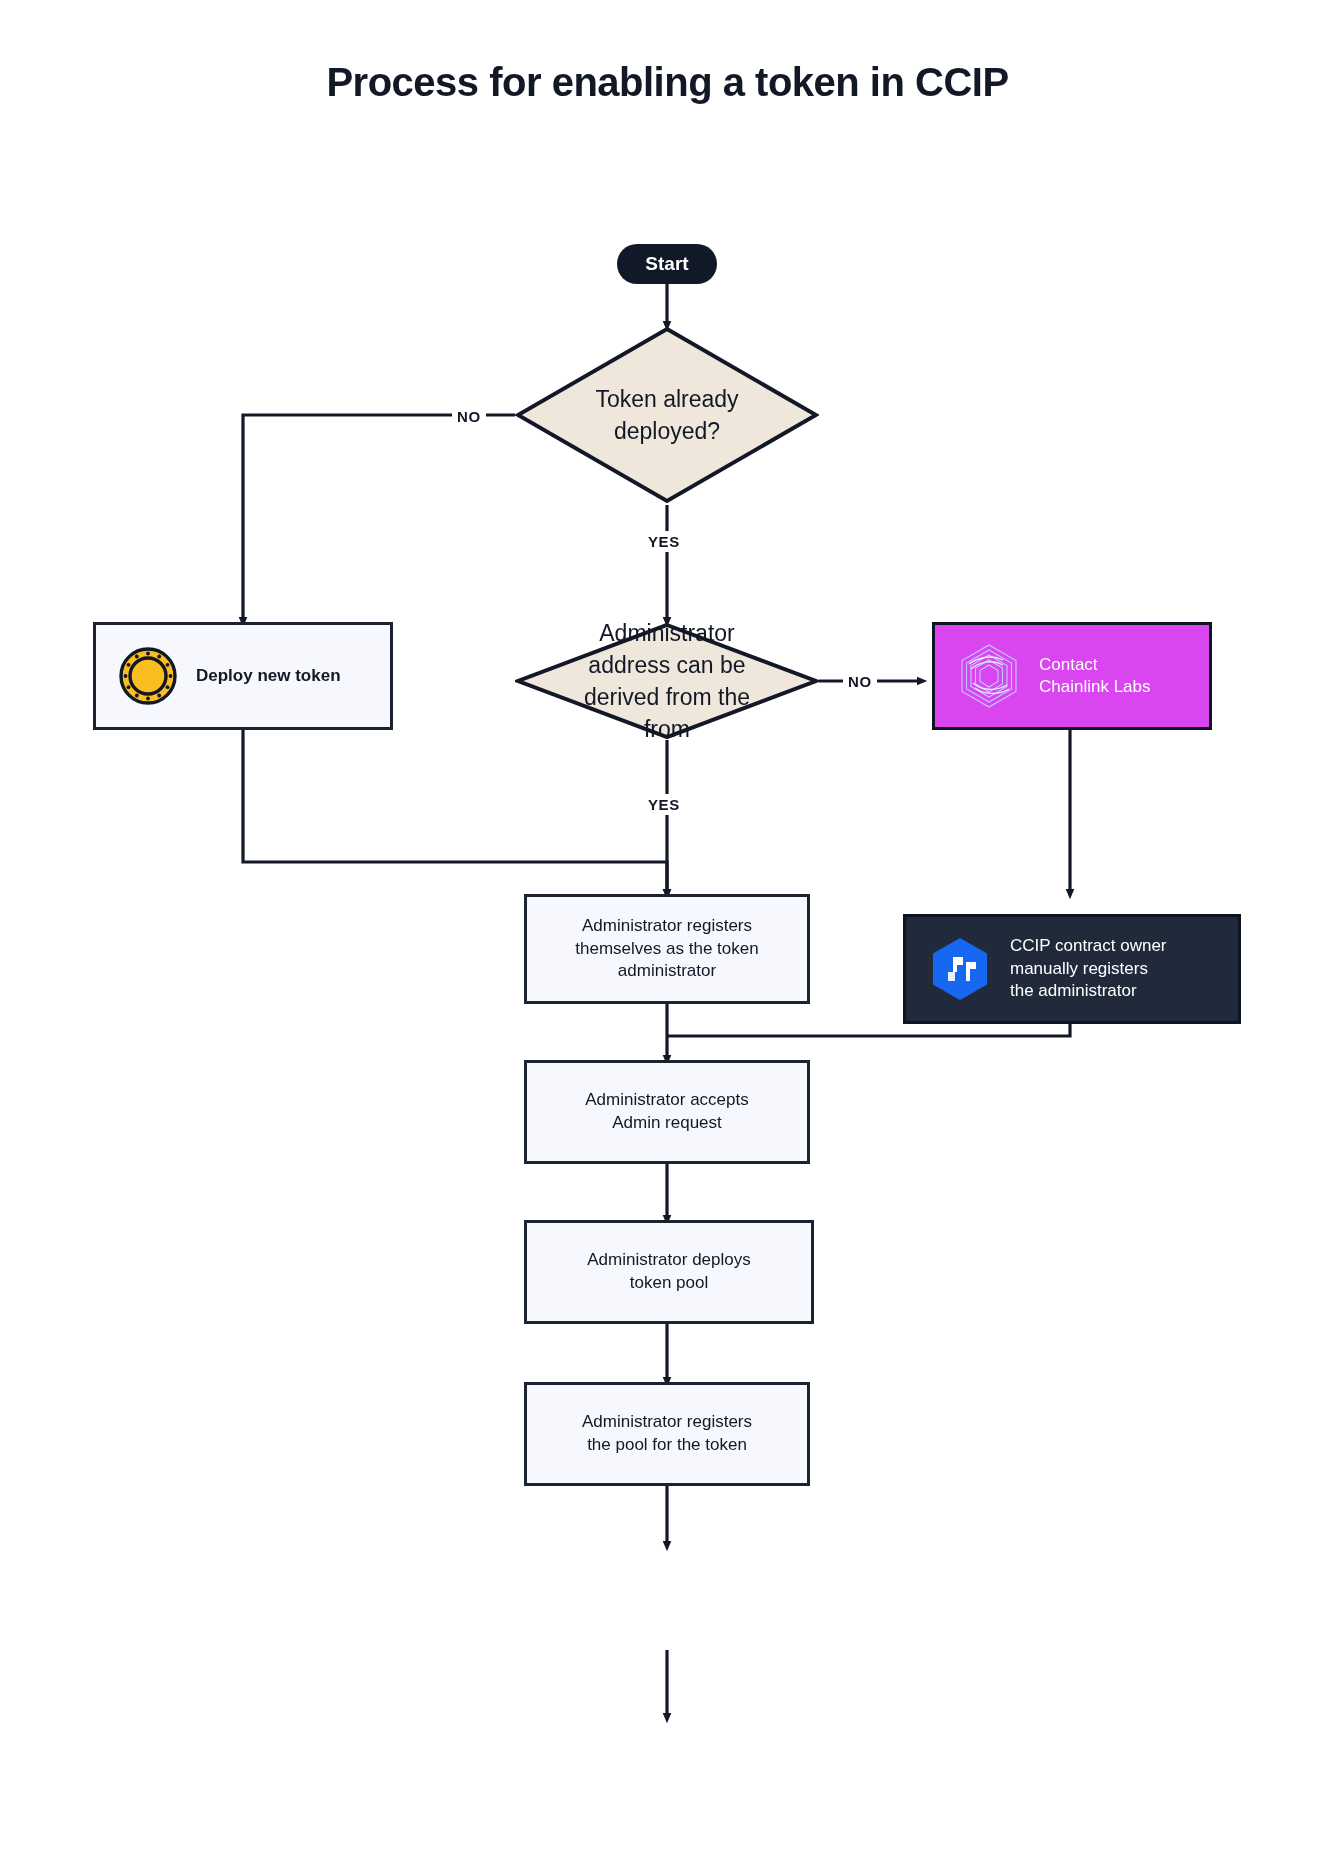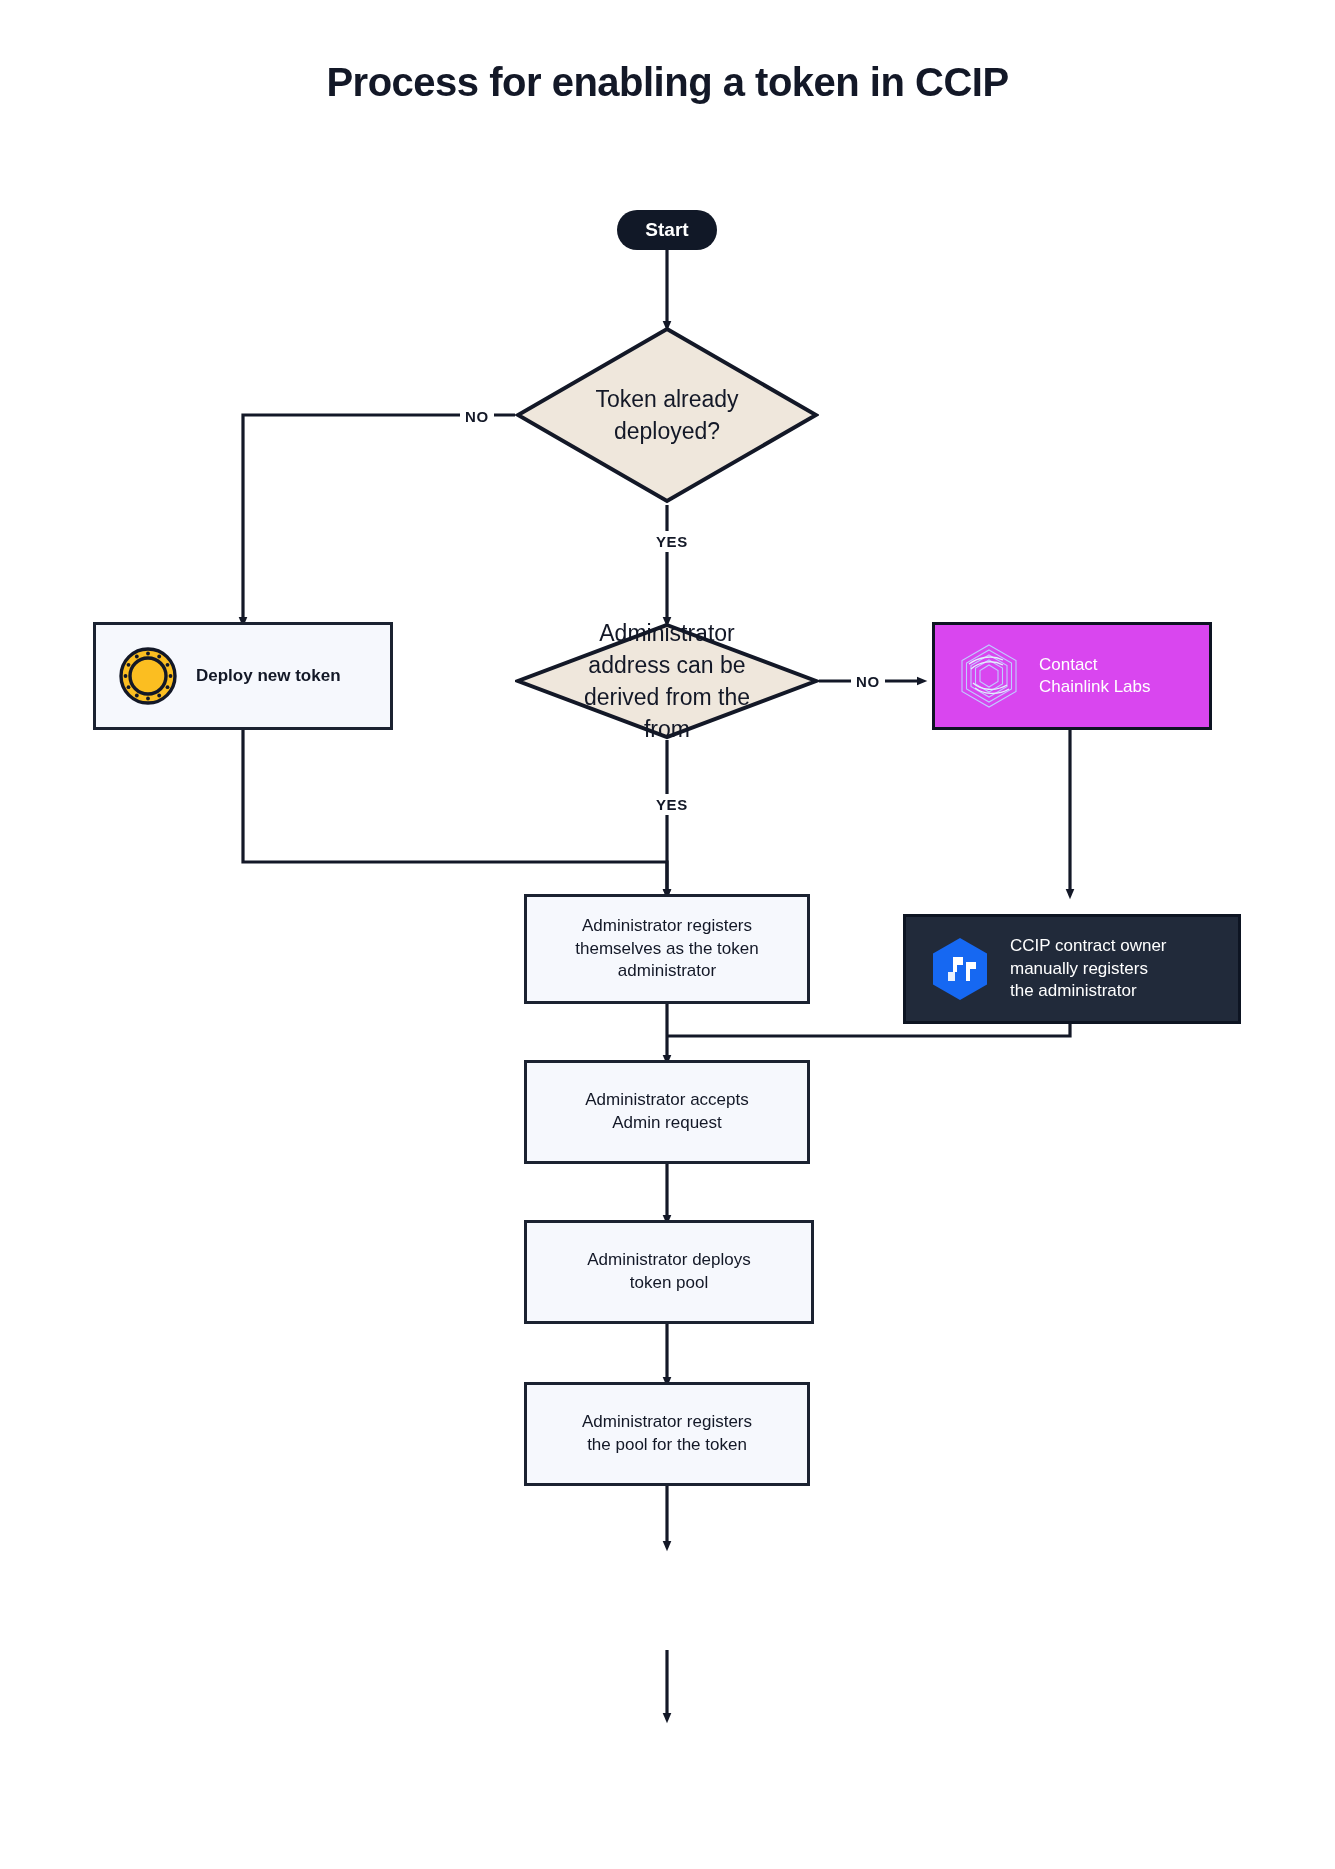--- a/index.html
+++ b/index.html
@@ -26,21 +26,21 @@
   
   .node{position:absolute;box-sizing:border-box;display:flex;align-items:center;justify-content:center;}
 
   
   .pill{
     border-radius:999px;
     font-weight:bold;
     color:#ffffff;
     text-align:center;
   }
-  .pill-start{background:#111827;font-size:19px;}
+  .pill-start{background:#111827;font-size:19px;margin-top:34px;}
   .pill-end{background:#1A4DF5;font-size:21px;}
 
   
   .rect{
     background:#F6F8FD;
     border:3px solid #1B2231;
     font-size:17px;line-height:1.35;
     text-align:center;
     color:#131827;
   }
@@ -73,21 +73,20 @@
   }
 
   
   .edge-label{
     position:absolute;
     font-size:15px;font-weight:bold;letter-spacing:0.6px;
     color:#131827;
     background:#ffffff;
     padding:2px 5px;
     white-space:nowrap;
-    margin-left:8px;
   }
 </style>
 </head>
 <body>
 
 <div id="canvas">
 
   <div class="title">Process for enabling a token in CCIP</div>
 
   <svg id="wires" viewBox="0 0 1335 1869" xmlns="http://www.w3.org/2000/svg">

